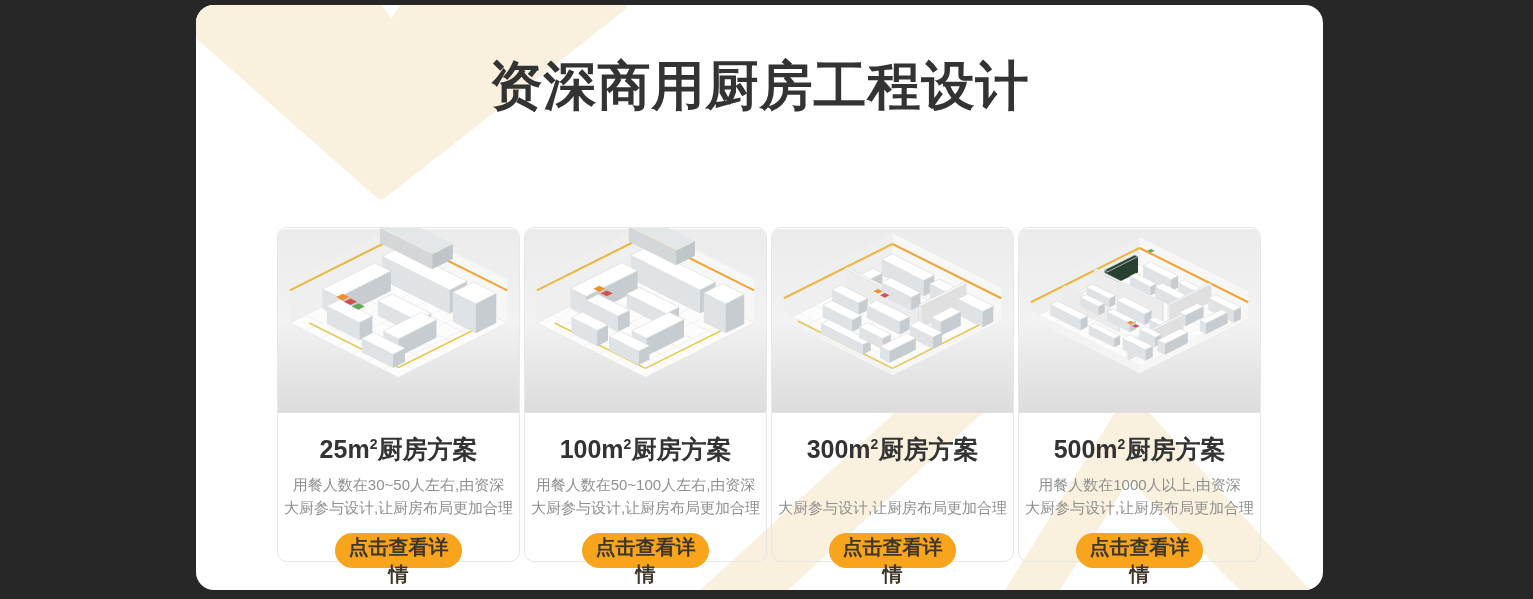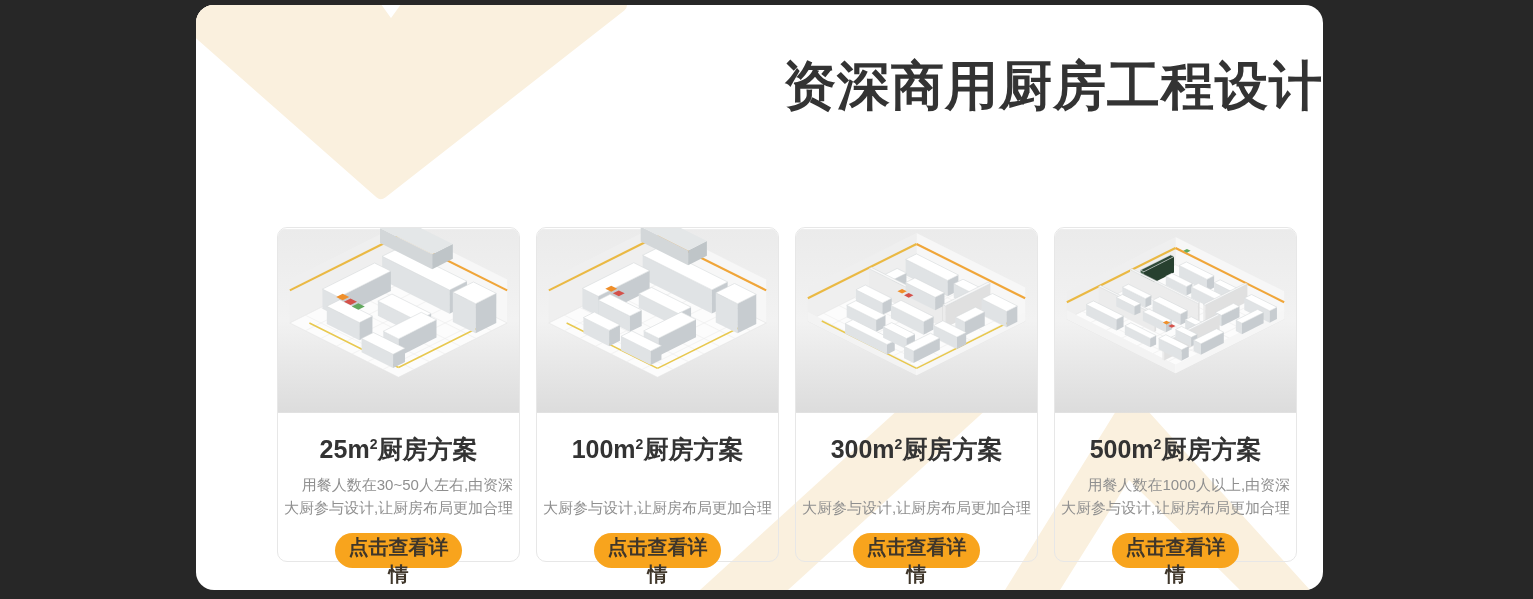--- a/index.html
+++ b/index.html
@@ -6,47 +6,47 @@
   body{
     width:1533px;height:599px;position:relative;overflow:hidden;
     background:#272727;
     font-family:"Liberation Sans", sans-serif;
   }
   .panel{
     position:absolute;left:196px;top:5px;width:1127px;height:585px;
     background:#ffffff;border-radius:18px;overflow:hidden;
   }
   .pattern{position:absolute;left:0;top:0;width:1127px;height:585px;z-index:0;display:block}
-  .header{position:relative;z-index:1;text-align:right}
+  .header{position:relative;z-index:1;text-align:center}
   .title{
     margin:52px 0 0 0;font-size:53px;line-height:58px;font-weight:800;
     color:#333333;letter-spacing:1px;
   }
   .sub{margin:19px 0 0 0;font-size:21px;line-height:33px;color:#4d4d4d;font-weight:500}
   .cards{
     position:absolute;left:81px;top:222px;z-index:1;
-    display:flex;gap:16px;
+    display:flex;gap:4px;
   }
   .card{
     width:243px;height:335px;box-sizing:border-box;
     border:1px solid #e7e7e7;border-radius:10px;
     background:transparent;
     display:flex;flex-direction:column;align-items:center;
     cursor:pointer;
   }
   .card-img{
     width:241px;height:186px;border-radius:9px 9px 0 0;overflow:hidden;flex:none;
   }
   .kimg{width:100%;height:100%;display:block}
   .card-title{
     margin-top:14px;font-size:25px;line-height:32px;font-weight:700;color:#333333;
   }
   .card-title sup{font-size:14px;font-weight:700}
   .card-desc{
-    margin:8px 0 0 0;font-size:15px;line-height:23px;color:#8f8f8f;text-align:right;
+    margin:8px 0 0 0;font-size:15px;line-height:23px;color:#8f8f8f;text-align:center;
   }
   .cta{
     margin-top:14px;width:127px;height:35px;border:none;border-radius:18px;
     background:#F8A41D;color:#3F362A;font-size:20px;font-weight:700;
     font-family:inherit;cursor:pointer;display:block;
   }
 </style>
 </head>
 <body>
 
@@ -183,21 +183,21 @@
             <polygon points="126.0,118.0 115.0,123.5 115.0,137.5 126.0,132.0" fill="#c7ccd0"></polygon>
             <polygon points="96.0,103.0 126.0,118.0 115.0,123.5 85.0,108.5" fill="#ffffff" stroke="#d7dadc" stroke-width="0.6"></polygon>
             <polygon points="105.0,-2.5 153.0,21.5 153.0,36.5 105.0,12.5" fill="#d3d7d9"></polygon>
             <polygon points="172.0,12.0 153.0,21.5 153.0,36.5 172.0,27.0" fill="#bfc5c8"></polygon>
             <polygon points="124.0,-12.0 172.0,12.0 153.0,21.5 105.0,-2.5" fill="#e4e7e8"></polygon>
             <polygon points="75.2,57.4 81.2,60.4 75.2,63.4 69.2,60.4" fill="#ef8f2a"></polygon>
             <polygon points="82.8,62.0 88.8,65.0 82.8,68.0 76.8,65.0" fill="#d4514a"></polygon>
           </svg>
       </div>
       <div class="card-title"><span>100m</span><sup>2</sup><span>厨房方案</span></div>
-      <p class="card-desc"><br><span>大厨参与设计,让厨房布局更加合理</span></p>
+      <p class="card-desc"><span>用餐人数在50~100人左右,由资深</span><br><span>大厨参与设计,让厨房布局更加合理</span></p>
       <button class="cta">点击查看详情</button>
     </div>
 
     <div class="card">
       <div class="card-img">
         <svg class="kimg" viewBox="0 0 244 186" aria-hidden="true">
             <defs>
               <linearGradient id="kg2" x1="0" y1="0" x2="0" y2="1">
                 <stop offset="0" stop-color="#ebebeb"></stop>
                 <stop offset="0.5" stop-color="#f2f2f2"></stop>

